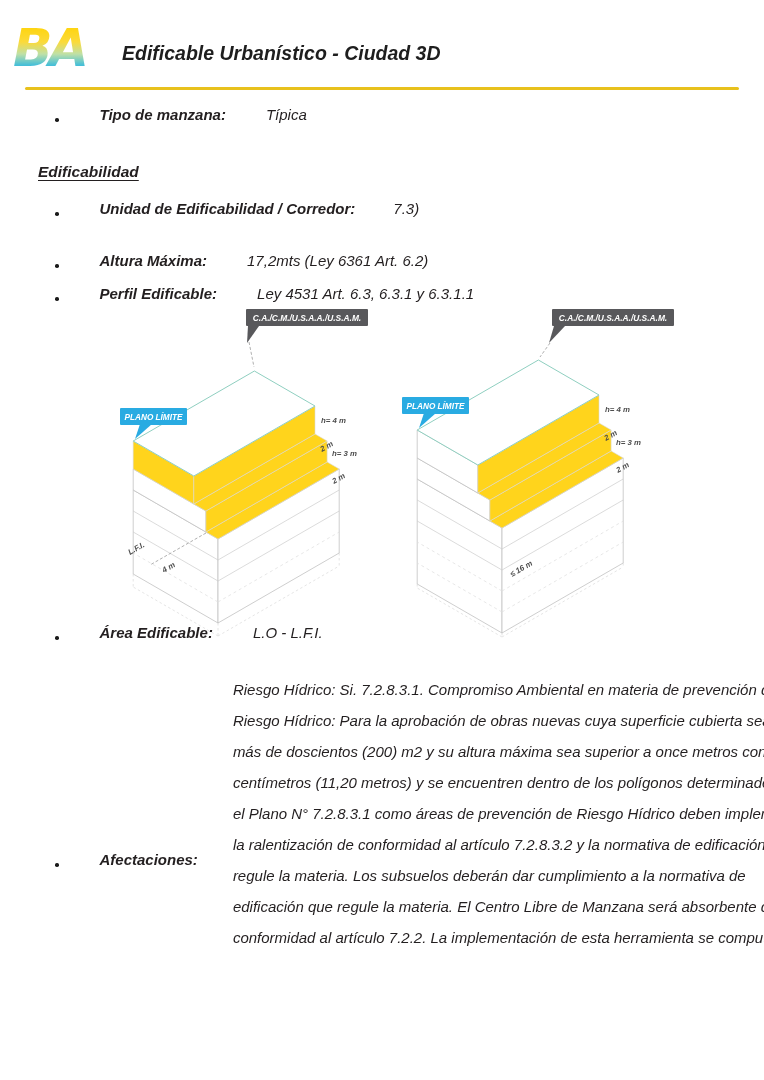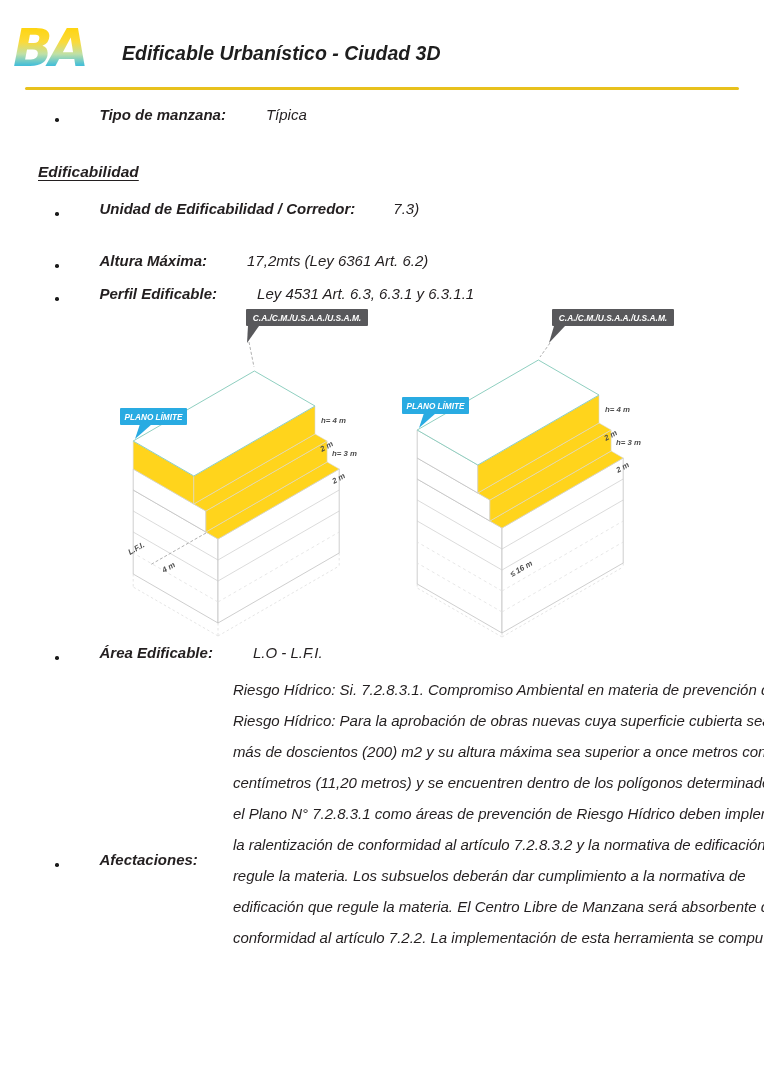--- a/index.html
+++ b/index.html
@@ -149,21 +149,21 @@
     <path class="leader" d="M150,38 L140,52"></path>
     <polygon class="callout-box" points="154,21 165,21 149,38"></polygon>
     <rect class="callout-box" x="152" y="4" width="122" height="17" rx="1"></rect>
     <text class="callout-text" x="213" y="16" text-anchor="middle">C.A./C.M./U.S.A.A./U.S.A.M.</text>
 
     <polygon class="plano-box" points="24,108 36,108 19,123"></polygon>
     <rect class="plano-box" x="2" y="92" width="67" height="17" rx="1"></rect>
     <text class="plano-text" x="35.5" y="104" text-anchor="middle">PLANO LÍMITE</text>
   </svg>
 
-  <div class="row" style="top:642px;">
+  <div class="row" style="top:622px;">
     <span class="dot"></span>
     <span class="lbl">Área Edificable:</span>
     <span class="val">L.O - L.F.I.</span>
   </div>
 
   <div class="row afect" style="top:674px;">
     <span class="dot"></span>
     <span class="lbl">Afectaciones:</span>
     <span class="valcol">Riesgo Hídrico: Si. 7.2.8.3.1. Compromiso Ambiental en materia de prevención de Riesgo Hídrico: Para la aprobación de obras nuevas cuya superficie cubierta sea de más de doscientos (200) m2 y su altura máxima sea superior a once metros con veinte centímetros (11,20 metros) y se encuentren dentro de los polígonos determinados por el Plano N° 7.2.8.3.1 como áreas de prevención de Riesgo Hídrico deben implementar la ralentización de conformidad al artículo 7.2.8.3.2 y la normativa de edificación que regule la materia. Los subsuelos deberán dar cumplimiento a la normativa de edificación que regule la materia. El Centro Libre de Manzana será absorbente de conformidad al artículo 7.2.2. La implementación de esta herramienta se computará para el cálculo de los incentivos del apartado 7.2.8.2 c) sólo cuando se conjuguen con otras herramientas de Compromiso Ambiental, según se reglamente por el Poder Ejecutivo.</span>
   </div>

